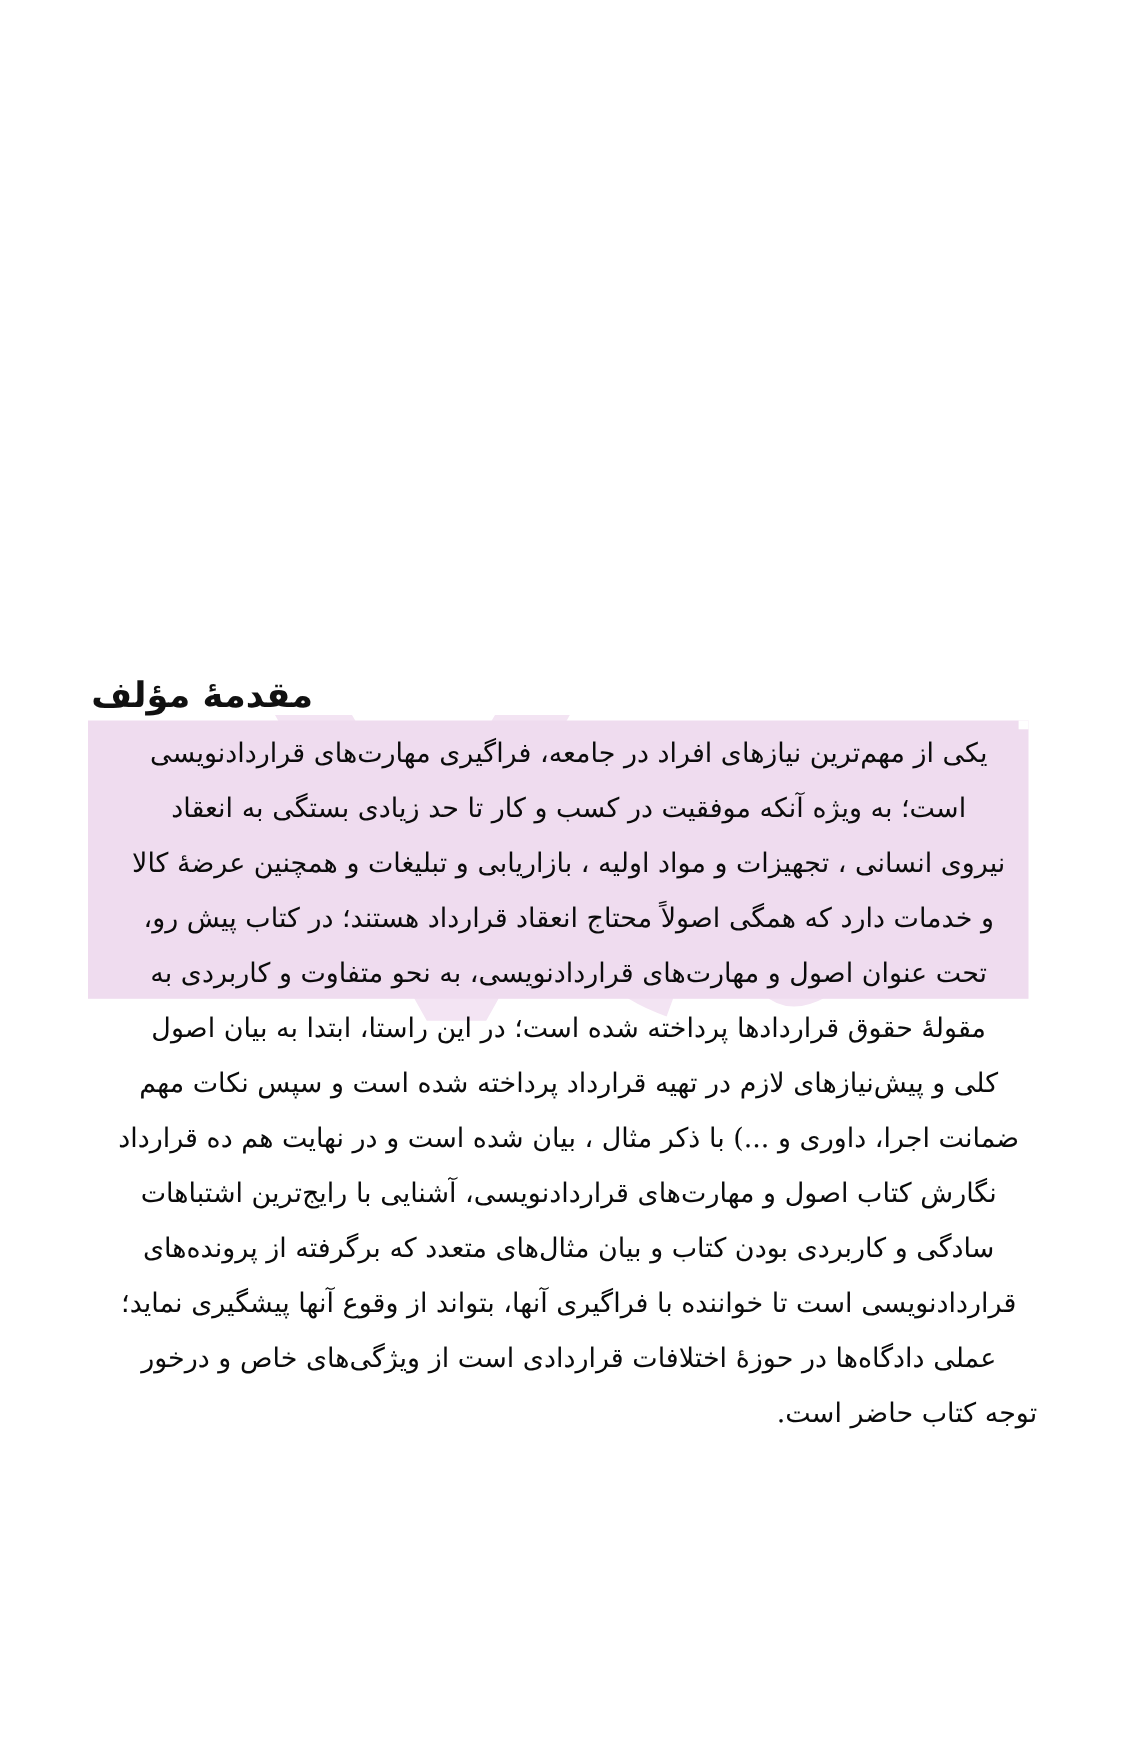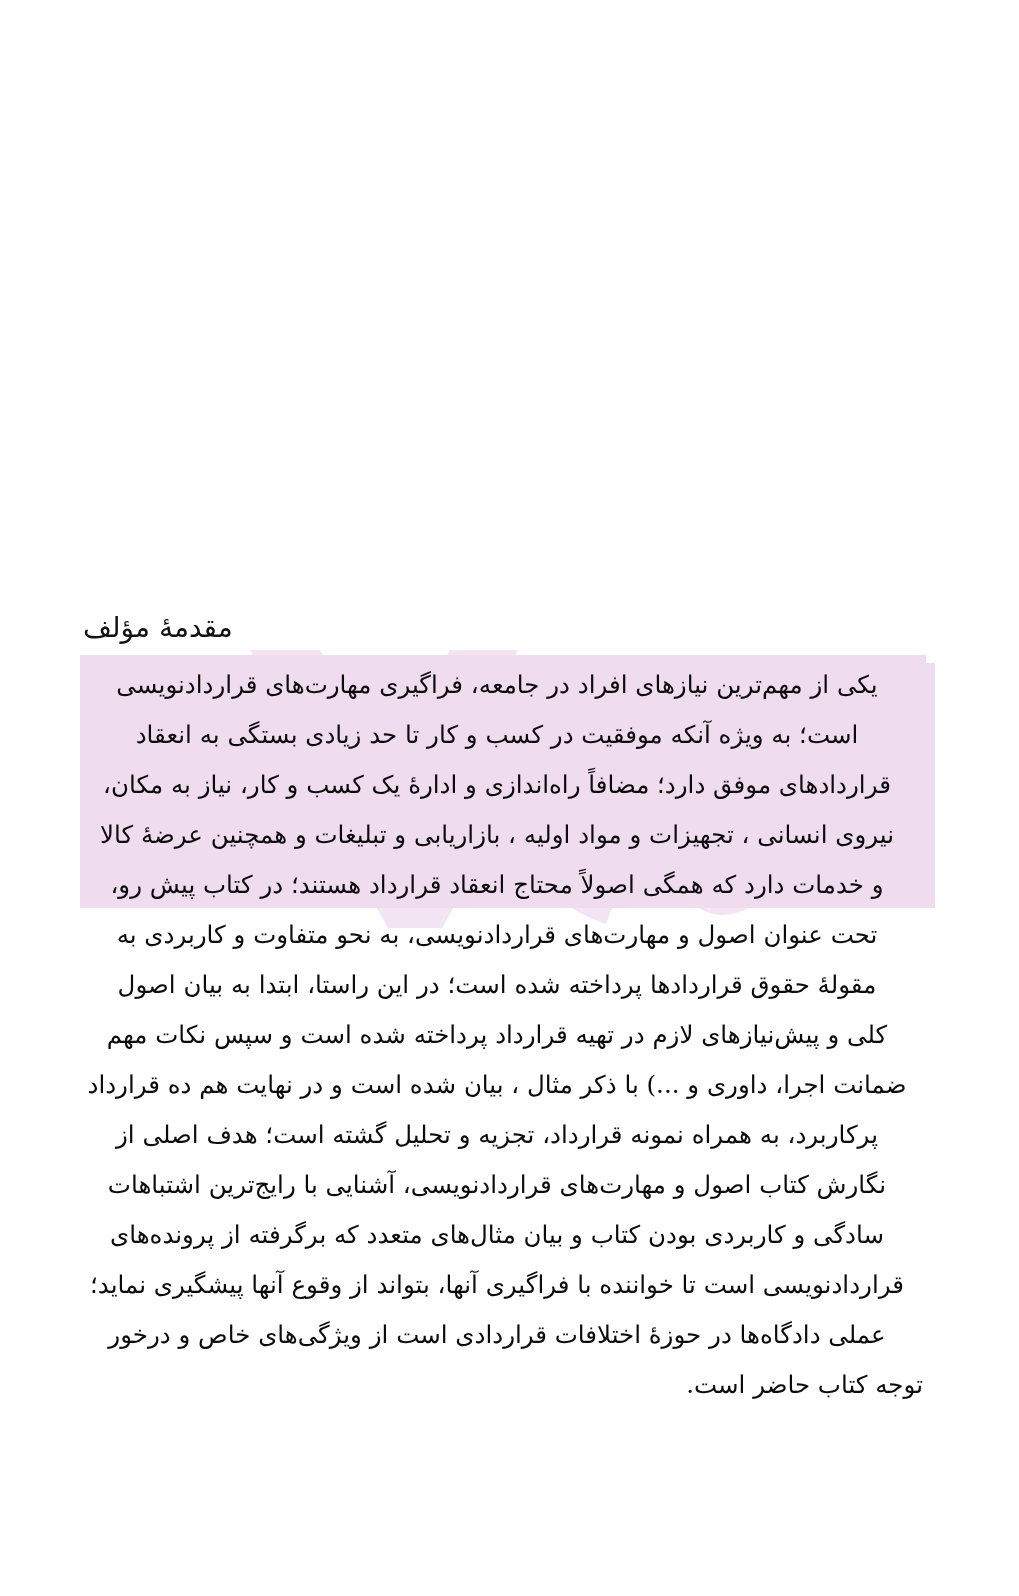--- a/index.html
+++ b/index.html
@@ -64,31 +64,31 @@
   }
 
   .doc-title {
     position: absolute;
     top: 592px;
     right: 84px;
     width: 852px;
     text-align: left;
     direction: rtl;
     font-family: "DejaVu Sans", "Liberation Sans", sans-serif;
-    font-weight: normal;
-    font-size: 28px;
+    font-weight: bold;
+    font-size: 32px;
     color: #111111;
     letter-spacing: 0px;
   }
   .doc-title span { display: inline-block; }
 
   .body-block {
     position: absolute;
     top: 660px;
-    right: 96px;
+    right: 76px;
     width: 852px;
     direction: rtl;
     text-align: justify;
   }
 
   .line {
     display: block;
     font-family: "DejaVu Serif", "Liberation Serif", serif;
     font-size: 24.5px;
     line-height: 50px;
@@ -133,28 +133,26 @@
 
   <div class="content">
 
     <h1 class="doc-title">
       <span>مقدمۀ مؤلف</span>
     </h1>
 
     <div class="body-block">
       <div class="line center-ish" style="word-spacing: 0px;">یکی از مهم‌ترین نیازهای افراد در جامعه، فراگیری مهارت‌های قراردادنویسی</div>
       <div class="line center-ish" style="word-spacing: 0px;">است؛ به ویژه آنکه موفقیت در کسب و کار تا حد زیادی بستگی به انعقاد</div>
-      <div class="line center-ish" style="word-spacing: 0px;">قراردادهای موفق دارد؛ مضافاً راه‌اندازی و ادارۀ یک کسب و کار، نیاز به مکان،</div>
       <div class="line center-ish" style="word-spacing: 0px;">نیروی انسانی ، تجهیزات و مواد اولیه ، بازاریابی و تبلیغات و همچنین عرضۀ کالا</div>
       <div class="line center-ish" style="word-spacing: 0px;">و خدمات دارد که همگی اصولاً محتاج انعقاد قرارداد هستند؛ در کتاب پیش رو،</div>
       <div class="line center-ish" style="word-spacing: 0px;">تحت عنوان اصول و مهارت‌های قراردادنویسی، به نحو متفاوت و کاربردی به</div>
       <div class="line center-ish" style="word-spacing: 0px;">مقولۀ حقوق قراردادها پرداخته شده است؛ در این راستا، ابتدا به بیان اصول</div>
       <div class="line center-ish" style="word-spacing: 0px;">کلی و پیش‌نیازهای لازم در تهیه قرارداد پرداخته شده است و سپس نکات مهم</div>
       <div class="line center-ish" style="word-spacing: 0px;">ضمانت اجرا، داوری و ...) با ذکر مثال ، بیان شده است و در نهایت هم ده قرارداد</div>
-      <div class="line center-ish" style="word-spacing: 0px;">پرکاربرد، به همراه نمونه قرارداد، تجزیه و تحلیل گشته است؛ هدف اصلی از</div>
       <div class="line center-ish" style="word-spacing: 0px; text-align: center;">نگارش کتاب اصول و مهارت‌های قراردادنویسی، آشنایی با رایج‌ترین اشتباهات</div>
       <div class="line center-ish" style="word-spacing: 0px;">سادگی و کاربردی بودن کتاب و بیان مثال‌های متعدد که برگرفته از پرونده‌های</div>
       <div class="line center-ish" style="word-spacing: 0px;">قراردادنویسی است تا خواننده با فراگیری آنها، بتواند از وقوع آنها پیشگیری نماید؛</div>
       <div class="line center-ish" style="word-spacing: 0px;">عملی دادگاه‌ها در حوزۀ اختلافات قراردادی است از ویژگی‌های خاص و درخور</div>
       <div class="line last">توجه کتاب حاضر است.</div>
     </div>
 
   </div>
 </div>
 

